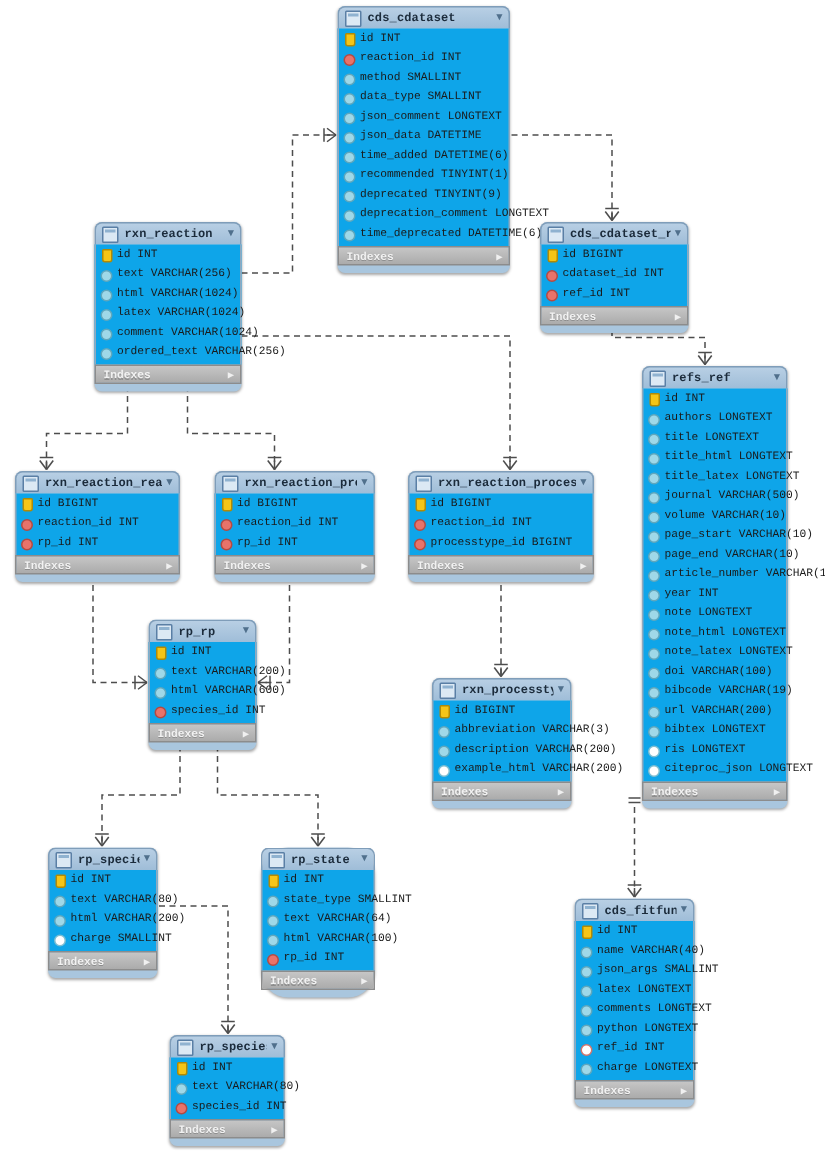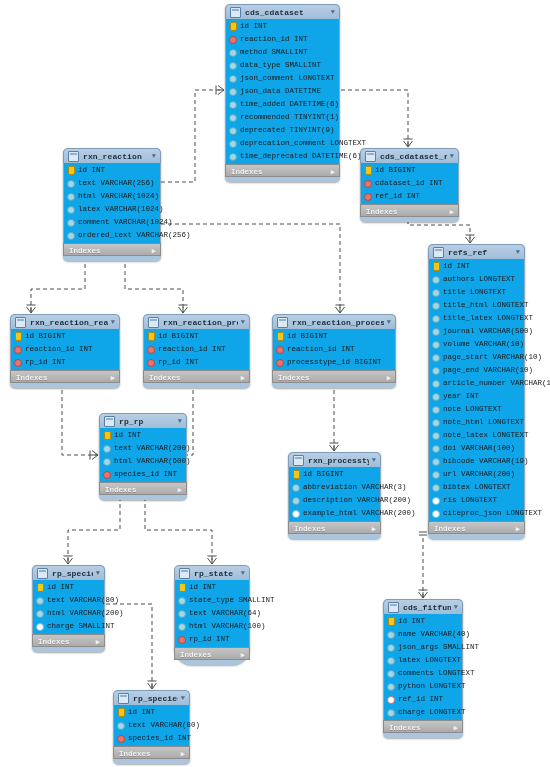--- a/index.html
+++ b/index.html
@@ -565,21 +565,21 @@
           <div class="col-row">
             <span class="col-bullet b-fk"></span>
             <span class="col-text">processtype_id BIGINT</span>
           </div>
         </div>
         <div class="tbl-footer">
           <span class="footer-label">Indexes</span>
           <span class="footer-arrow">▶</span>
         </div>
       </div>
-      <div class="table-node" style="left: 99px; top: 413px; width: 88px;">
+      <div class="table-node" style="left: 99px; top: 413px; width: 72px;">
         <div class="tbl-header">
           <span class="tbl-icon"></span>
           <span class="tbl-title">rp_rp</span>
           <span class="tbl-caret">▼</span>
         </div>
         <div class="tbl-body">
           <div class="col-row">
             <span class="col-bullet b-pk"></span>
             <span class="col-text">id INT</span>
           </div>

